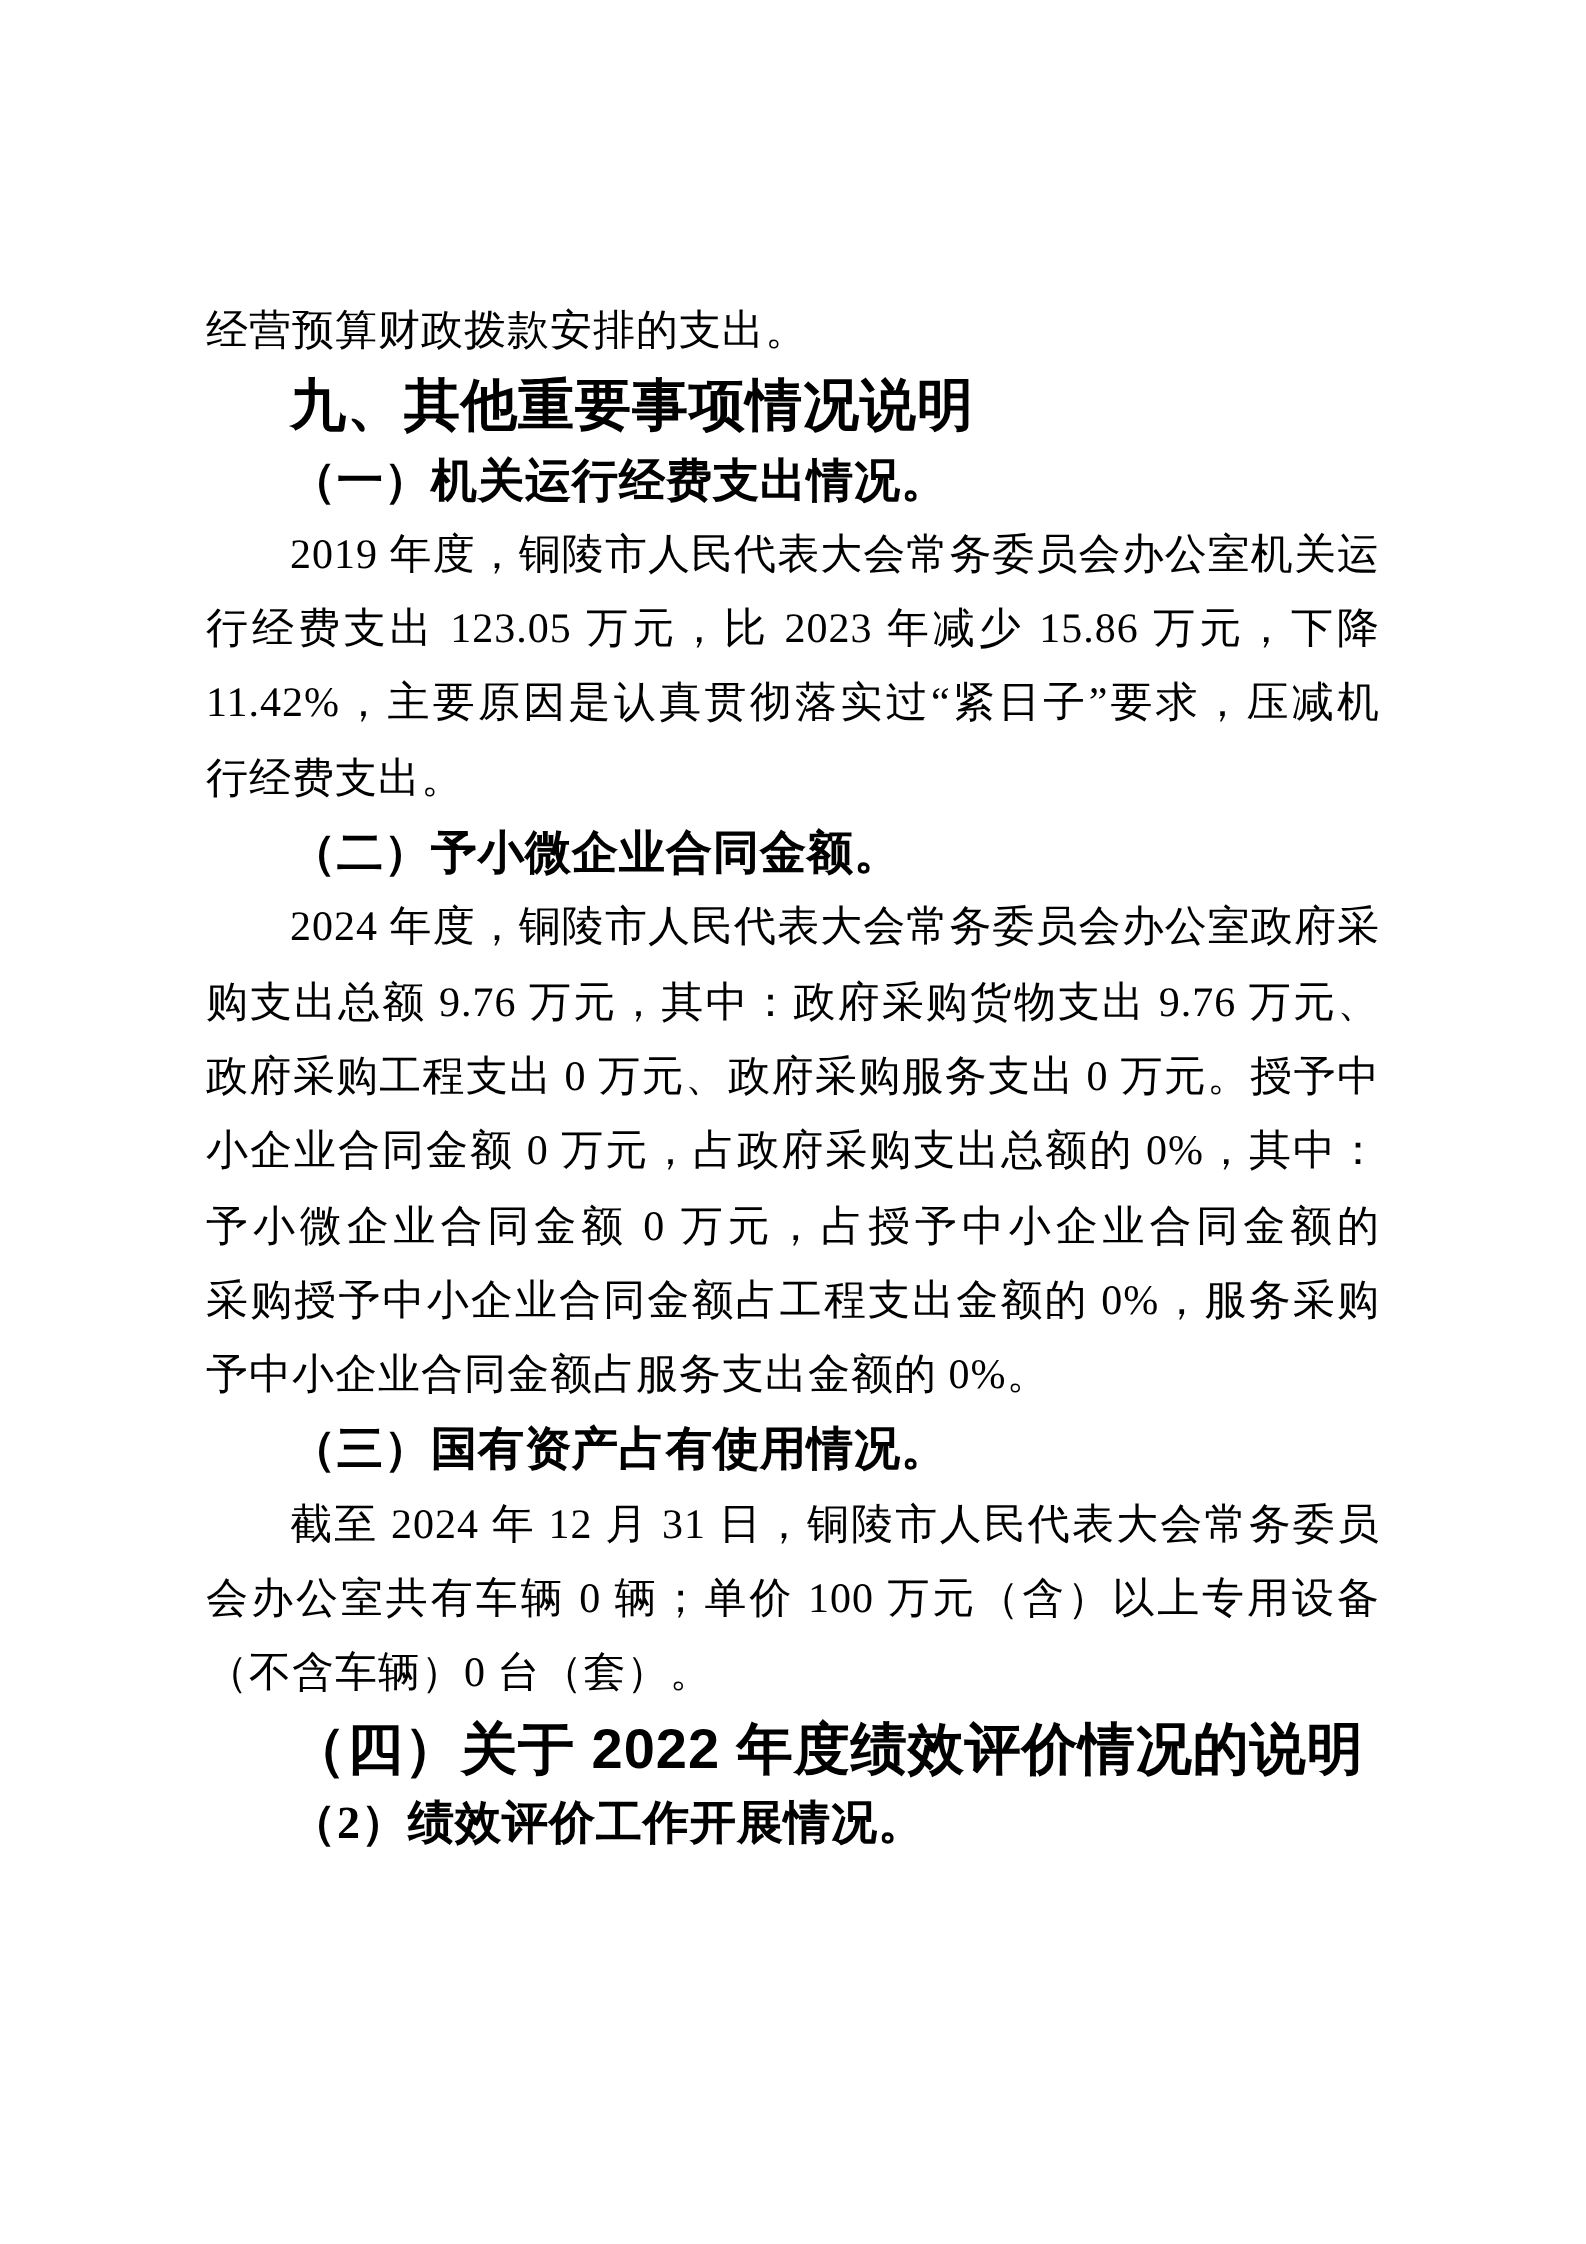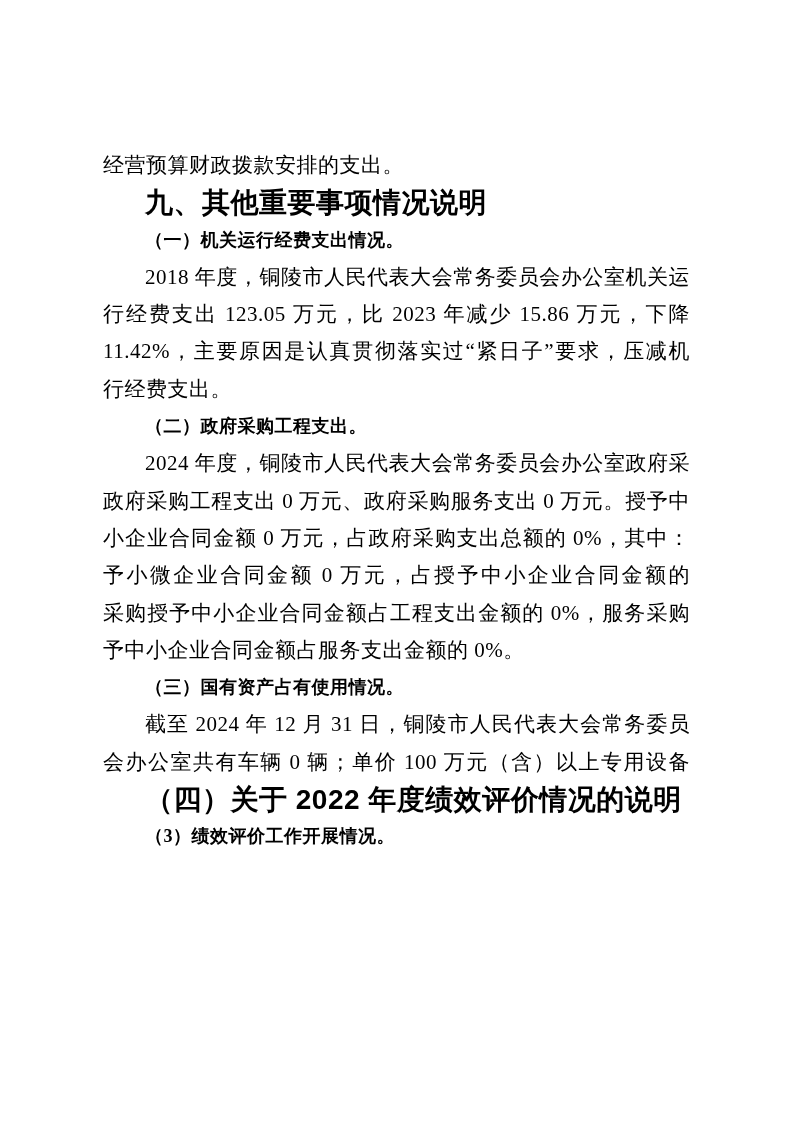--- a/index.html
+++ b/index.html
@@ -44,41 +44,43 @@
   }
   
   .h-hei {
     font-family: "Liberation Sans", "DejaVu Sans", sans-serif;
     font-weight: bold;
     font-size: 28px;
   }
   
   .h-kai {
     font-weight: bold;
-    font-size: 18px;
+    font-size: 23px;
   }
 </style>
 </head>
 <body>
 
 <div class="page">
   <div class="textblock">
     <div class="line">经营预算财政拨款安排的支出。</div>
     <div class="line h-hei ind">九、其他重要事项情况说明</div>
     <div class="line h-kai ind">（一）机关运行经费支出情况。</div>
-    <div class="line j ind">2018 年度，铜陵市人民代表大会常务委员会办公室机关运</div>
+    <div class="line j ind">2019 年度，铜陵市人民代表大会常务委员会办公室机关运</div>
     <div class="line j">行经费支出 123.05 万元，比 2023 年减少 15.86 万元，下降</div>
     <div class="line j">11.42%，主要原因是认真贯彻落实过“紧日子”要求，压减机</div>
     <div class="line">行经费支出。</div>
-    <div class="line h-kai ind">（二）政府采购工程支出。</div>
+    <div class="line h-kai ind">（二）予小微企业合同金额。</div>
     <div class="line j ind">2024 年度，铜陵市人民代表大会常务委员会办公室政府采</div>
+    <div class="line j">购支出总额 9.76 万元，其中：政府采购货物支出 9.76 万元、</div>
     <div class="line j">政府采购工程支出 0 万元、政府采购服务支出 0 万元。授予中</div>
     <div class="line j">小企业合同金额 0 万元，占政府采购支出总额的 0%，其中：授</div>
     <div class="line j">予小微企业合同金额 0 万元，占授予中小企业合同金额的 0%；</div>
     <div class="line j">采购授予中小企业合同金额占工程支出金额的 0%，服务采购授</div>
     <div class="line">予中小企业合同金额占服务支出金额的 0%。</div>
     <div class="line h-kai ind">（三）国有资产占有使用情况。</div>
     <div class="line j ind">截至 2024 年 12 月 31 日，铜陵市人民代表大会常务委员</div>
     <div class="line j">会办公室共有车辆 0 辆；单价 100 万元（含）以上专用设备</div>
+    <div class="line">（不含车辆）0 台（套）。</div>
     <div class="line h-hei ind">（四）关于 2022 年度绩效评价情况的说明</div>
-    <div class="line h-kai ind">（3）绩效评价工作开展情况。</div>
+    <div class="line h-kai ind">（2）绩效评价工作开展情况。</div>
   </div>
 </div>
 
 </body></html>

